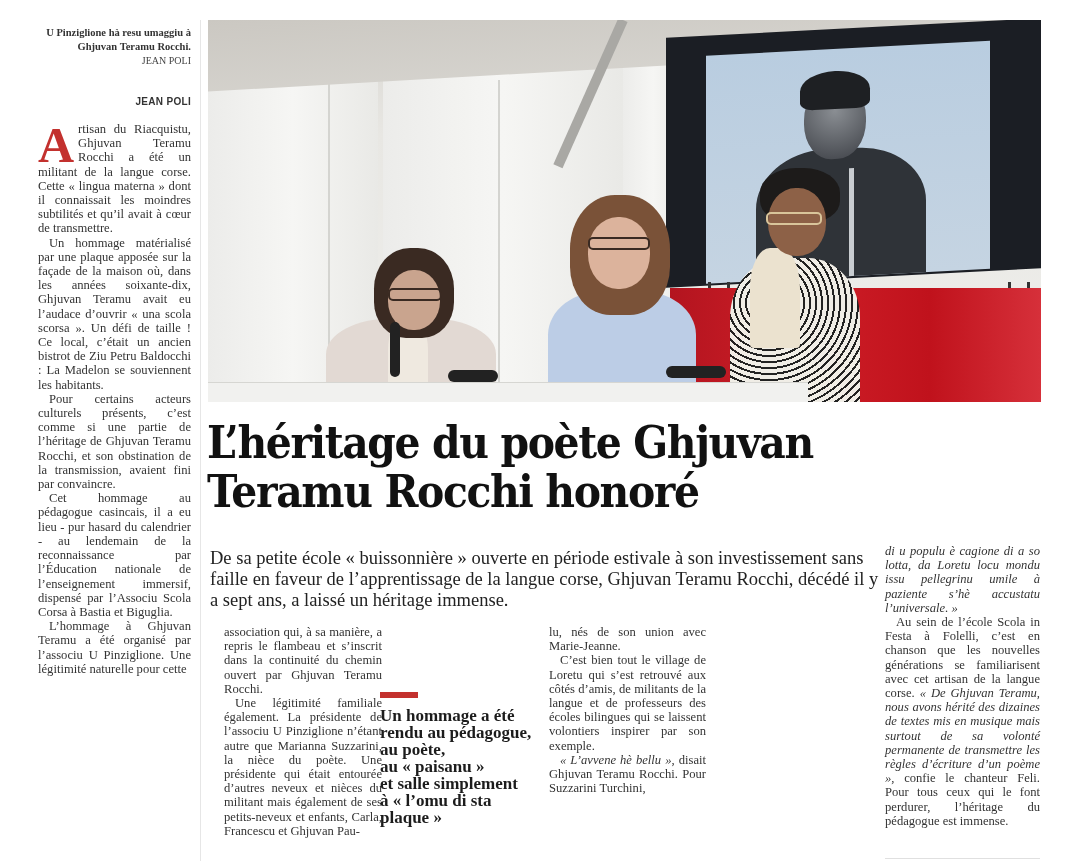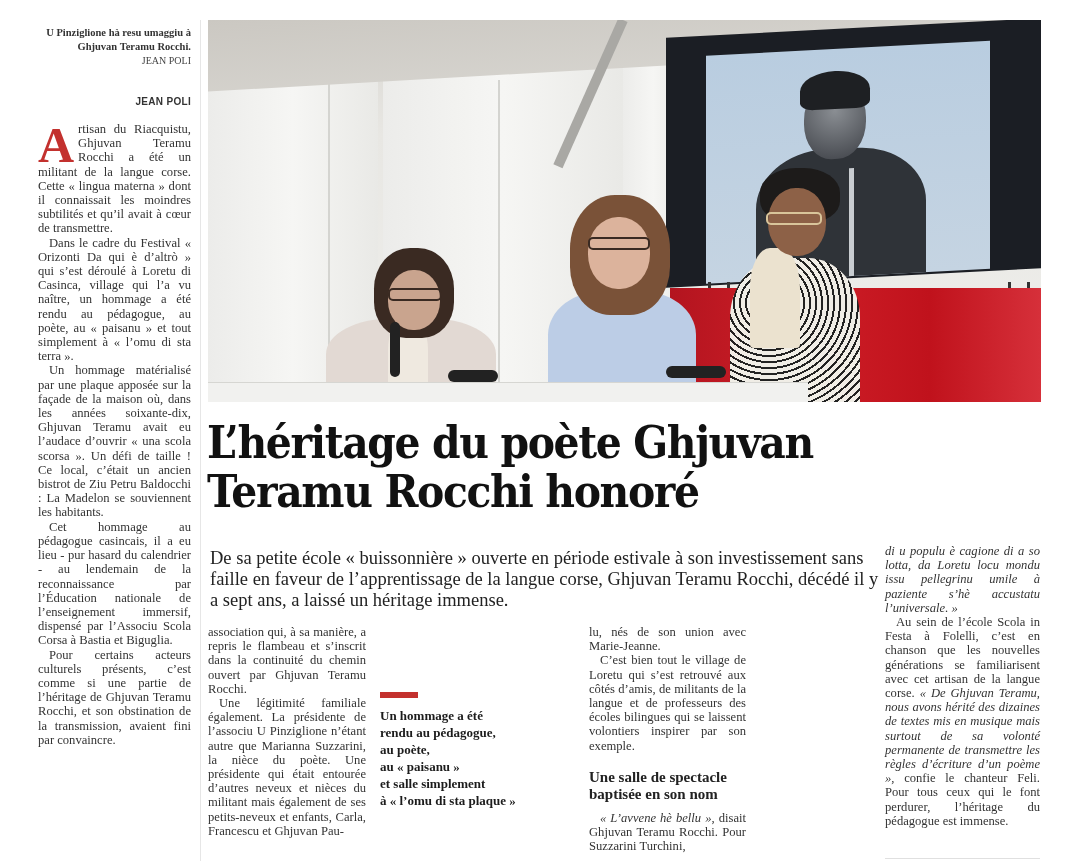--- a/index.html
+++ b/index.html
@@ -66,48 +66,48 @@
   .mic { position: absolute; background: #222; border-radius: 6px; }
 
   
   .headline { position: absolute; left: 207px; top: 418px; width: 700px; margin: 0;
               font-family: "DejaVu Serif", serif; font-weight: bold; font-size: 44px; line-height: 49px;
               color: #111; letter-spacing: -1.5px; transform: scaleX(0.93); transform-origin: left top; }
   .lead { position: absolute; left: 210px; top: 548px; width: 680px; margin: 0;
           font-family: "Liberation Serif", serif; font-size: 18.5px; line-height: 21px; color: #222; }
 
   
-  .col-2 { left: 208px; top: 625px; width: 158px; }
-  .col-3 { left: 549px; top: 625px; width: 157px; margin-left: 40px; }
+  .col-2 { left: 224px; top: 625px; width: 158px; }
+  .col-3 { left: 549px; top: 625px; width: 157px; }
   .col-4 { left: 715px; top: 625px; width: 156px; }
   .col-5 { left: 885px; top: 544px; width: 155px; }
 
   .pull { position: absolute; left: 380px; top: 692px; width: 160px; }
   .pull-bar { width: 38px; height: 6px; background: #c3312e; margin-bottom: 9px; }
-  .pull-text { font-family: "Liberation Serif", serif; font-weight: bold; font-size: 13px; line-height: 17px; color: #1c1c1c; }
+  .pull-text { font-family: "Liberation Serif", serif; font-weight: bold; font-size: 17px; line-height: 17px; color: #1c1c1c; }
 
   .rule-thin { position: absolute; height: 1px; background: #e0e0e0; }
 </style>
 </head>
 <body>
 
 <div class="caption">
   <span>U Pinziglione hà resu umaggiu à Ghjuvan Teramu Rocchi.</span>
   <span class="credit">JEAN POLI</span>
 </div>
 <div class="byline">JEAN POLI</div>
 
 <div class="col col-left">
   <p class="noindent">
     <span class="dropcap">A</span><span>rtisan du Riacquistu, Ghjuvan Teramu Rocchi a été un militant de la langue corse. Cette « lingua materna » dont il connaissait les moindres subtilités et qu’il avait à cœur de transmettre.</span>
   </p>
-  <p>Dans le cadre du Festival « Orizonti Da qui è d’altrò » qui s’est déroulé à Loretu di Casinca, village qui l’a vu naître, un hommage a été rendu au pédagogue, au poète, au « paisanu » et tout simplement à « l’omu di sta terra ».</p>
   <p>Un hommage matérialisé par une plaque apposée sur la façade de la maison où, dans les années soixante-dix, Ghjuvan Teramu avait eu l’audace d’ouvrir « una scola scorsa ». Un défi de taille ! Ce local, c’était un ancien bistrot de Ziu Petru Baldocchi : La Madelon se souviennent les habitants.</p>
+  <p>Pour certains acteurs culturels présents, c’est comme si une partie de l’héritage de Ghjuvan Teramu Rocchi, et son obstination de la transmission, avaient fini par convaincre.</p>
   <p>Cet hommage au pédagogue casincais, il a eu lieu - pur hasard du calendrier - au lendemain de la reconnaissance par l’Éducation nationale de l’enseignement immersif, dispensé par l’Associu Scola Corsa à Bastia et Biguglia.</p>
-  <p>Pour certains acteurs culturels présents, c’est comme si une partie de l’héritage de Ghjuvan Teramu Rocchi, et son obstination de la transmission, avaient fini par convaincre.</p>
+  <p>L’hommage à Ghjuvan Teramu a été organisé par l’associu U Pinziglione. Une légitimité naturelle pour cette</p>
 </div>
 
 <div class="vrule"></div>
 
 <div class="photo">
   <div class="curtain" style="left:0;width:170px;"></div>
   <div class="curtain" style="left:175px;width:240px;"></div>
   <div class="curtain" style="left:415px;width:60px;"></div>
   <div class="curtain-fold" style="left:120px;"></div>
   <div class="curtain-fold" style="left:290px;"></div>
@@ -176,21 +176,20 @@
     <div>au poète,</div>
     <div>au « paisanu »</div>
     <div>et salle simplement</div>
     <div>à « l’omu di sta plaque »</div>
   </div>
 </div>
 
 <div class="col col-3">
   <p class="noindent">lu, nés de son union avec Marie-Jeanne.</p>
   <p>C’est bien tout le village de Loretu qui s’est retrouvé aux côtés d’amis, de militants de la langue et de professeurs des écoles bilingues qui se laissent volontiers inspirer par son exemple.</p>
-  <h3 class="subhead">Une salle de spectacle baptisée en son nom</h3>
   <p><em>« L’avvene hè bellu »</em><span>, disait Ghjuvan Teramu Rocchi. Pour Suzzarini Turchini,</span></p>
 </div>
 
 <div class="col col-4">
 </div>
 
 <div class="col col-5">
   <p class="noindent"><em>di u populu è cagione di a so lotta, da Loretu locu mondu issu pellegrinu umile à paziente s’hè accustatu l’universale. »</em></p>
   <p><span>Au sein de l’école Scola in Festa à Folelli, c’est en chanson que les nouvelles générations se familiarisent avec cet artisan de la langue corse. </span><em>« De Ghjuvan Teramu, nous avons hérité des dizaines de textes mis en musique mais surtout de sa volonté permanente de transmettre les règles d’écriture d’un poème »</em><span>, confie le chanteur Feli. Pour tous ceux qui le font perdurer, l’héritage du pédagogue est immense.</span></p>
 </div>

